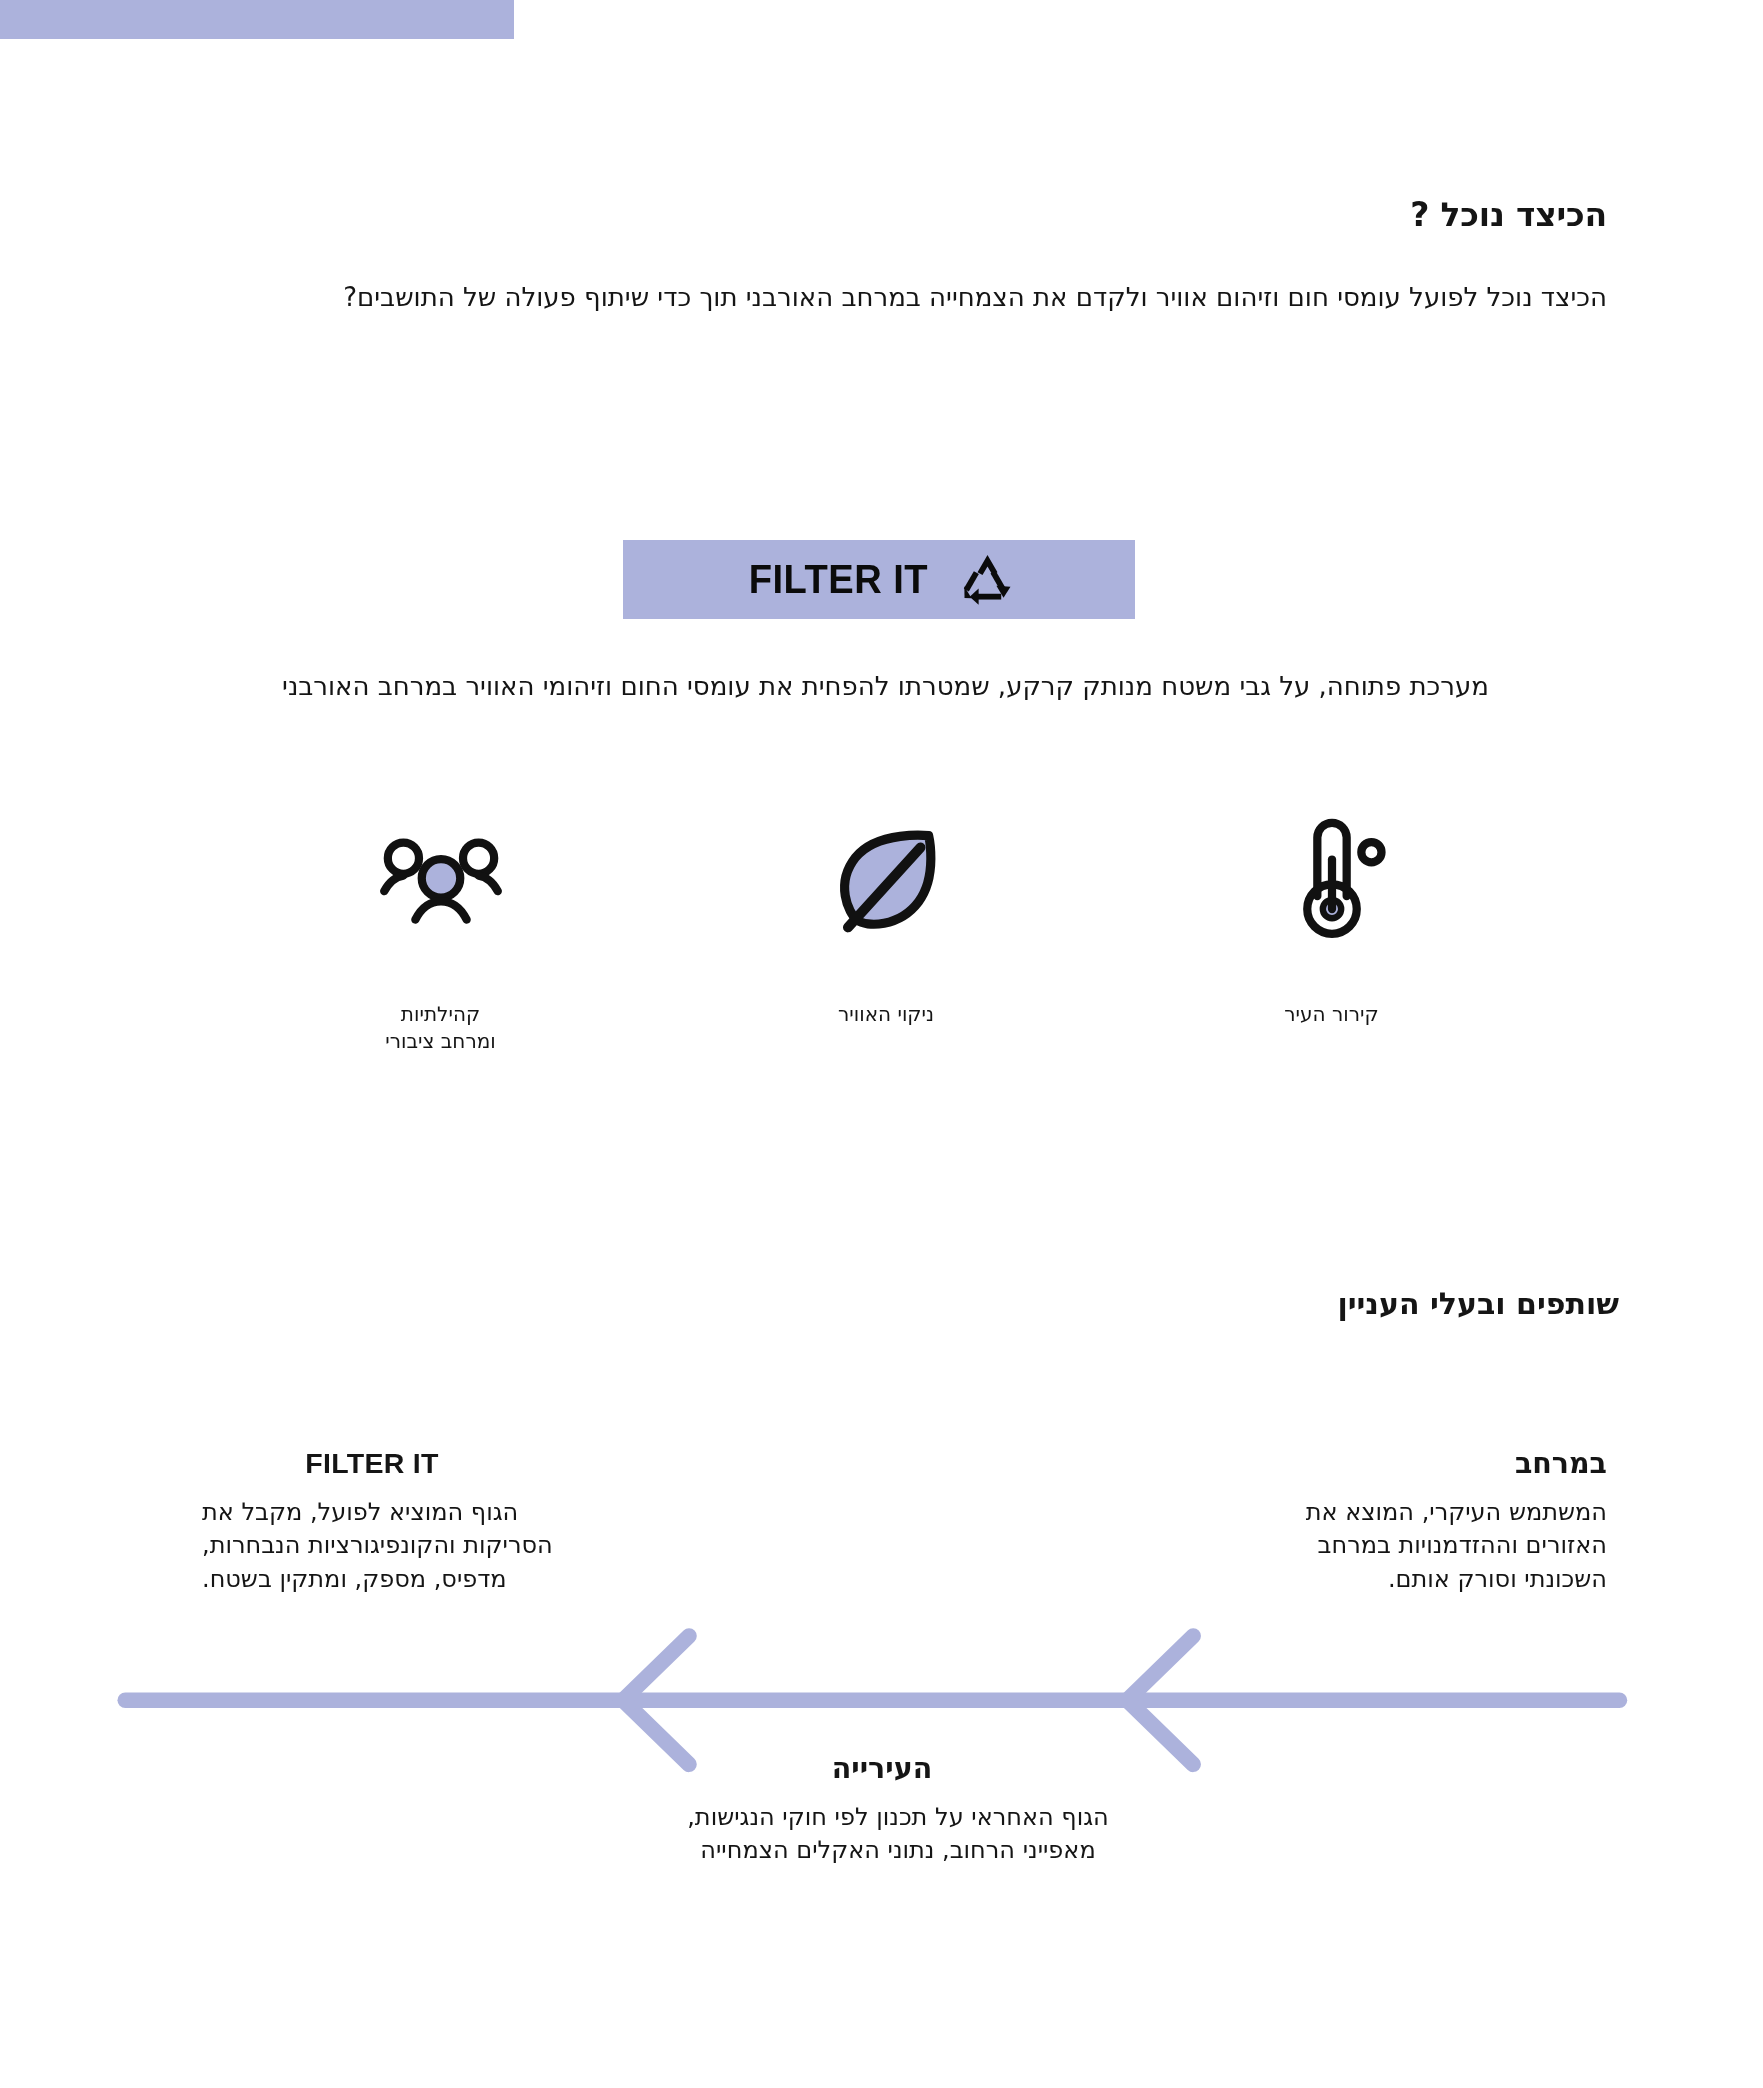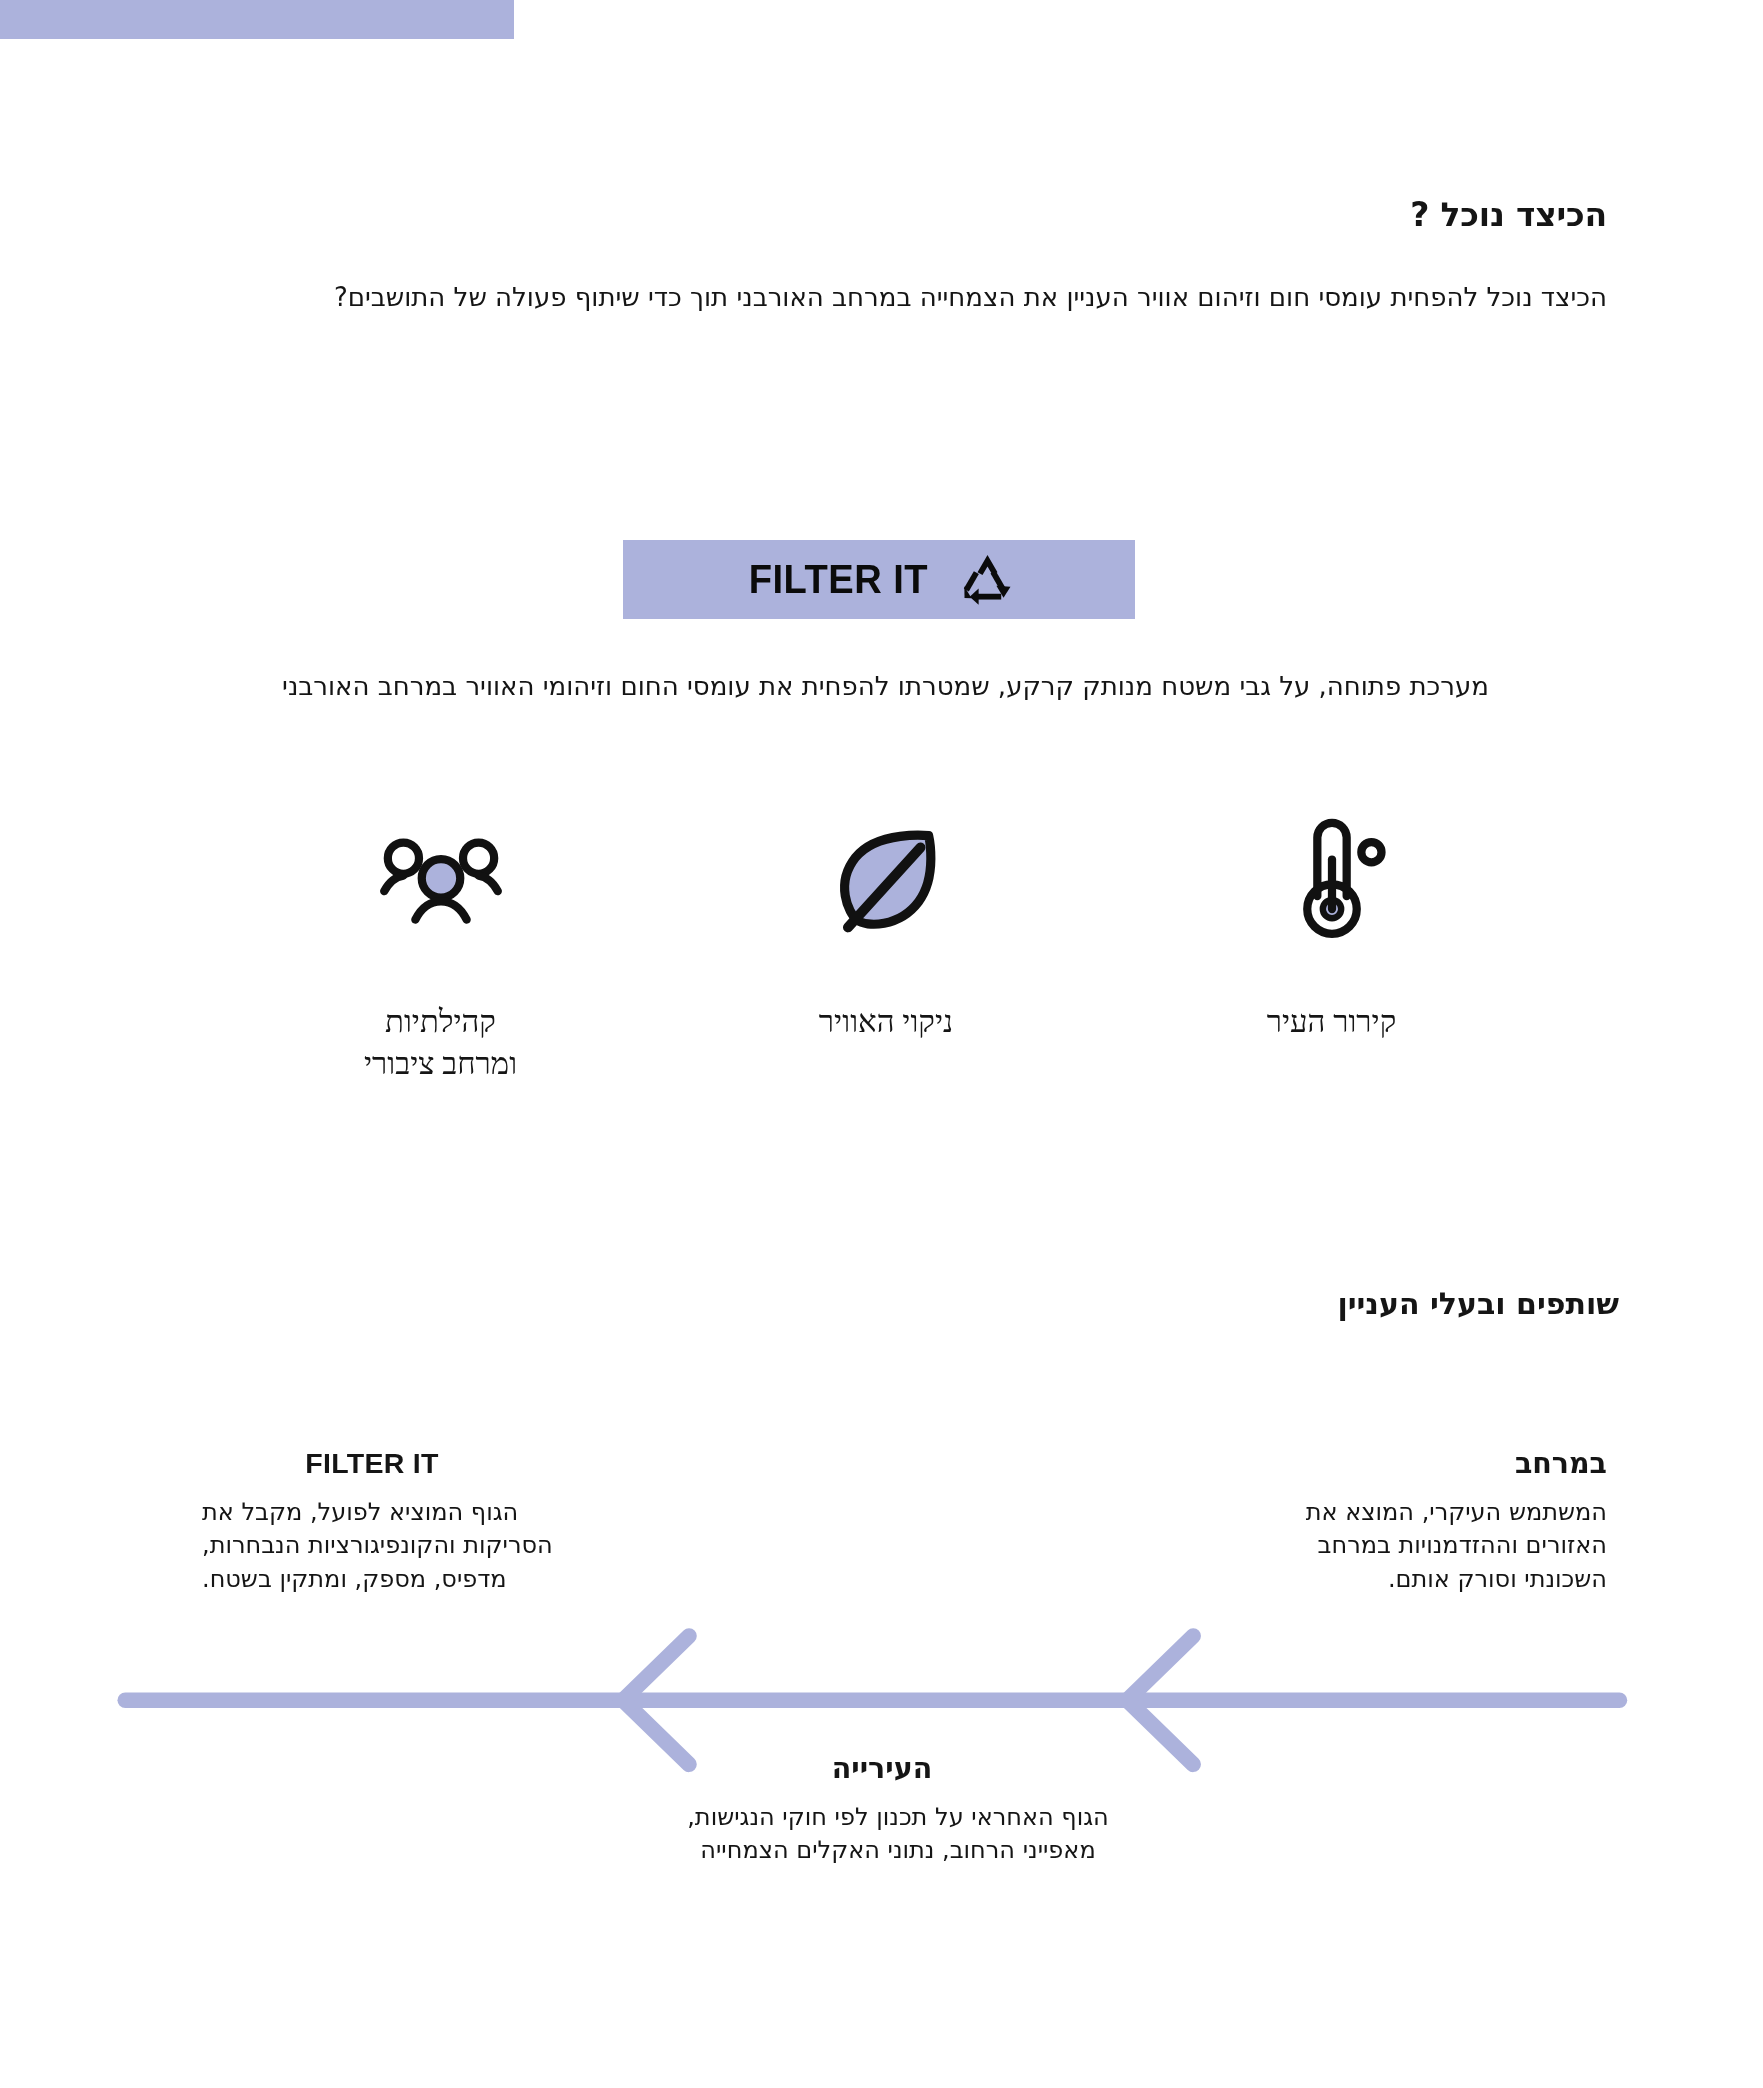--- a/index.html
+++ b/index.html
@@ -111,26 +111,25 @@
     align-items: center;
   }
   .benefit .icon-wrap {
     height: 147px;
     display: flex;
     align-items: center;
     justify-content: center;
   }
   .benefit .b-label {
     margin-top: 46px;
-    font-size: 31px;
+    font-size: 20px;
     direction: rtl;
     text-align: center;
     line-height: 1.35;
     white-space: pre-line;
-    font-family: Liberation Serif, serif;
   }
 
   
   .stake-heading {
     position: absolute;
     right: 144px;
     top: 1286px;
     font-size: 30px;
     font-weight: 700;
     direction: rtl;
@@ -189,21 +188,21 @@
 </style>
 </head>
 <body>
 
 <div id="slide">
 
   <div class="top-bar"></div>
 
   <div class="q-heading">הכיצד נוכל ?</div>
 
-  <div class="q-body">הכיצד נוכל להפחית עומסי חום וזיהום אוויר העניין את הצמחייה במרחב האורבני תוך כדי שיתוף פעולה של התושבים?</div>
+  <div class="q-body">הכיצד נוכל לפועל עומסי חום וזיהום אוויר ולקדם את הצמחייה במרחב האורבני תוך כדי שיתוף פעולה של התושבים?</div>
 
   <div class="badge">
     <span class="badge-label">FILTER IT</span>
     <span>
       <svg class="badge-icon" viewBox="0 0 64 64" aria-hidden="true">
         <g fill="#0b0b0b">
 
           <path d="M32 4.5 L43.2 23.8 L37.6 27.0 L32 17.3 L26.4 27.0 L20.8 23.8 Z"></path>
 
           <path d="M41.0 22.0 L52.3 41.6 L46.7 44.8 L35.4 25.2 Z"></path>

